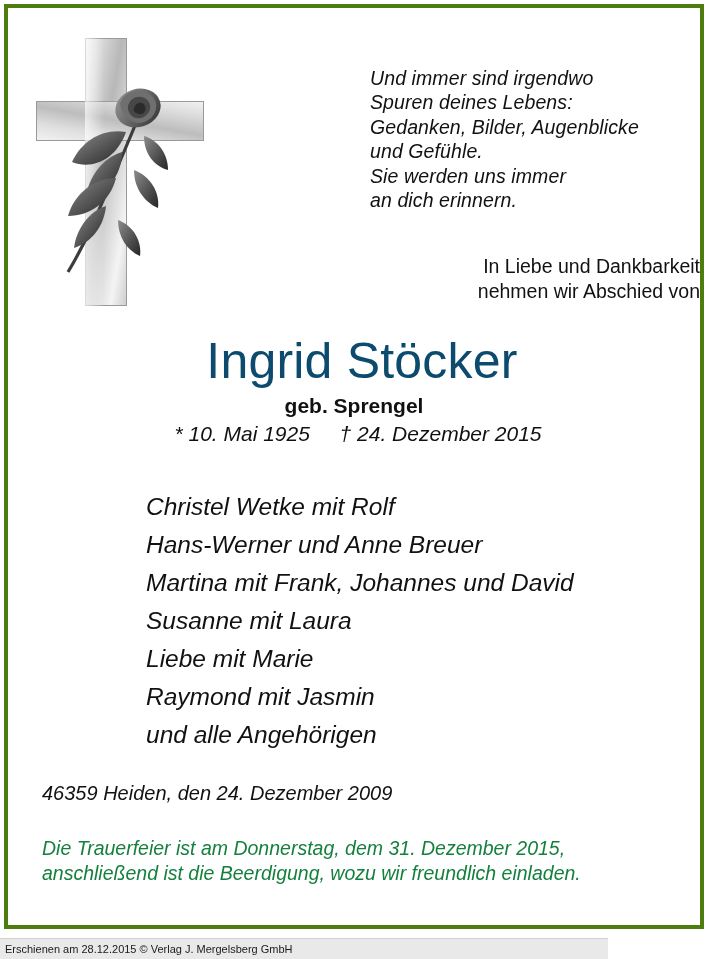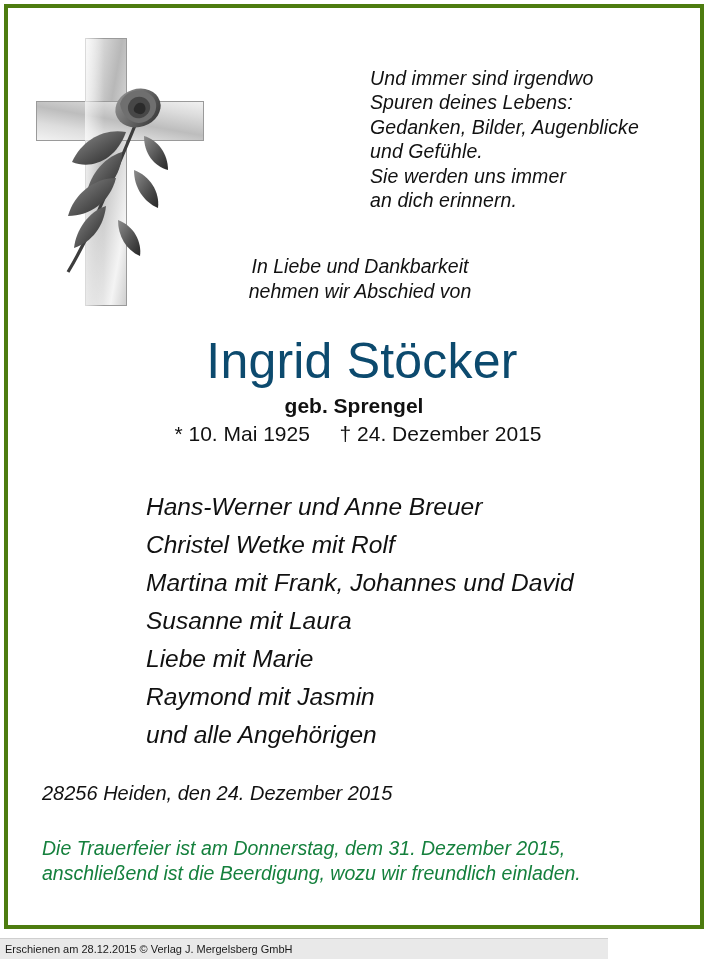--- a/index.html
+++ b/index.html
@@ -95,22 +95,21 @@
     font-size: 19.5px;
     line-height: 24.4px;
     color: #111111;
     letter-spacing: 0.1px;
   }
   .dedication {
     position: absolute;
     left: 0px;
     top: 246px;
     width: 100%;
-    text-align: center;
-    font-style: italic;
+    text-align: right;
     font-size: 19.5px;
     line-height: 24.5px;
     color: #111111;
     padding-left: 12px;
     box-sizing: border-box;
   }
   .name {
     position: absolute;
     left: 0;
     top: 324px;
@@ -135,20 +134,21 @@
     color: #111111;
     box-sizing: border-box;
   }
   .dates {
     position: absolute;
     left: 0;
     top: 414px;
     width: 100%;
     text-align: center;
     font-size: 21px;
+    font-style: italic;
     color: #111111;
     padding-left: 8px;
     box-sizing: border-box;
   }
   .dates .sep { display: inline-block; width: 18px; }
 
   .mourners {
     position: absolute;
     left: 138px;
     top: 480px;
@@ -258,30 +258,30 @@
       <div class="name">Ingrid Stöcker</div>
       <div class="maiden">geb. Sprengel</div>
 
       <div class="dates">
         <span>* 10. Mai 1925</span>
         <span class="sep"></span>
         <span>† 24. Dezember 2015</span>
       </div>
 
       <div class="mourners">
+        <div>Christel Wetke mit Rolf</div>
         <div>Hans-Werner und Anne Breuer</div>
-        <div>Christel Wetke mit Rolf</div>
         <div>Martina mit Frank, Johannes und David</div>
         <div>Susanne mit Laura</div>
         <div>Liebe mit Marie</div>
         <div>Raymond mit Jasmin</div>
         <div>und alle Angehörigen</div>
       </div>
 
-      <div class="place-date">28256 Heiden, den 24. Dezember 2015</div>
+      <div class="place-date">46359 Heiden, den 24. Dezember 2009</div>
 
       <div class="ceremony">
         <div>Die Trauerfeier ist am Donnerstag, dem 31. Dezember 2015,</div>
         <div>anschließend ist die Beerdigung, wozu wir freundlich einladen.</div>
       </div>
 
     </div>
   </div>
 
   <div class="footer">

